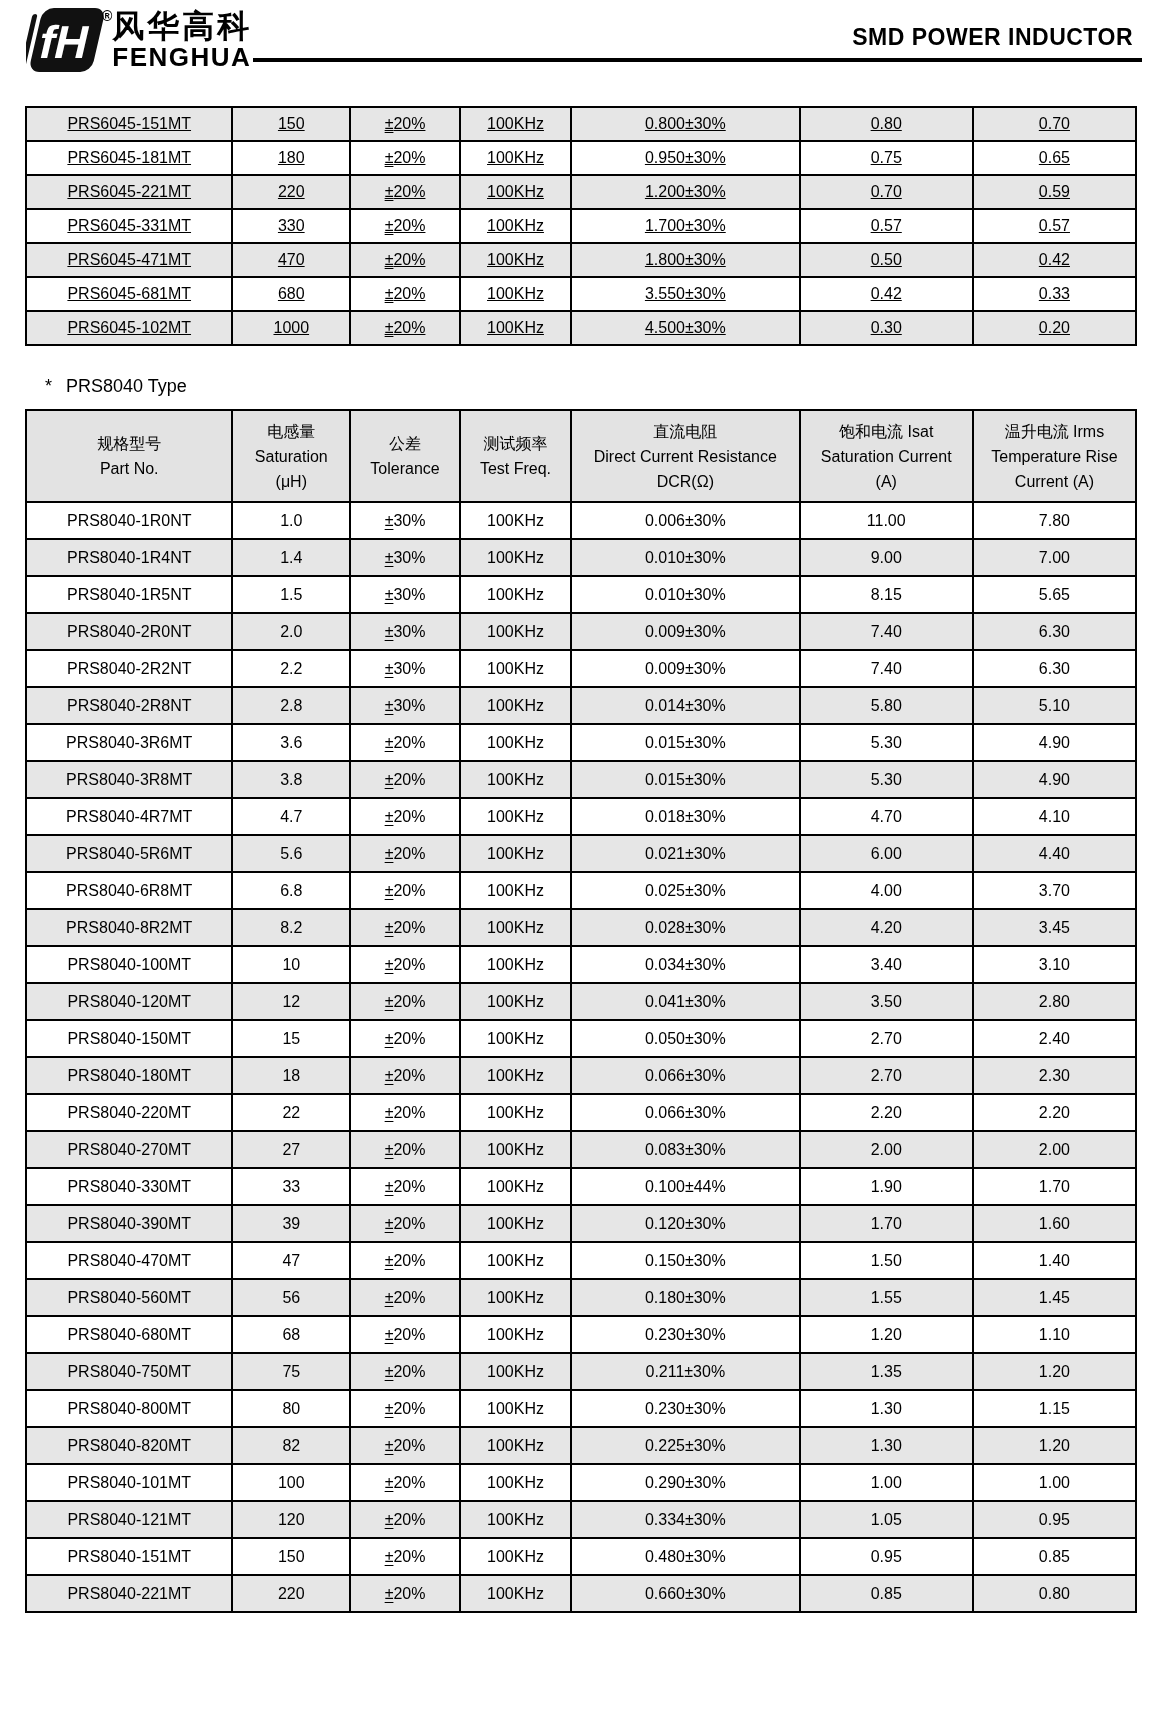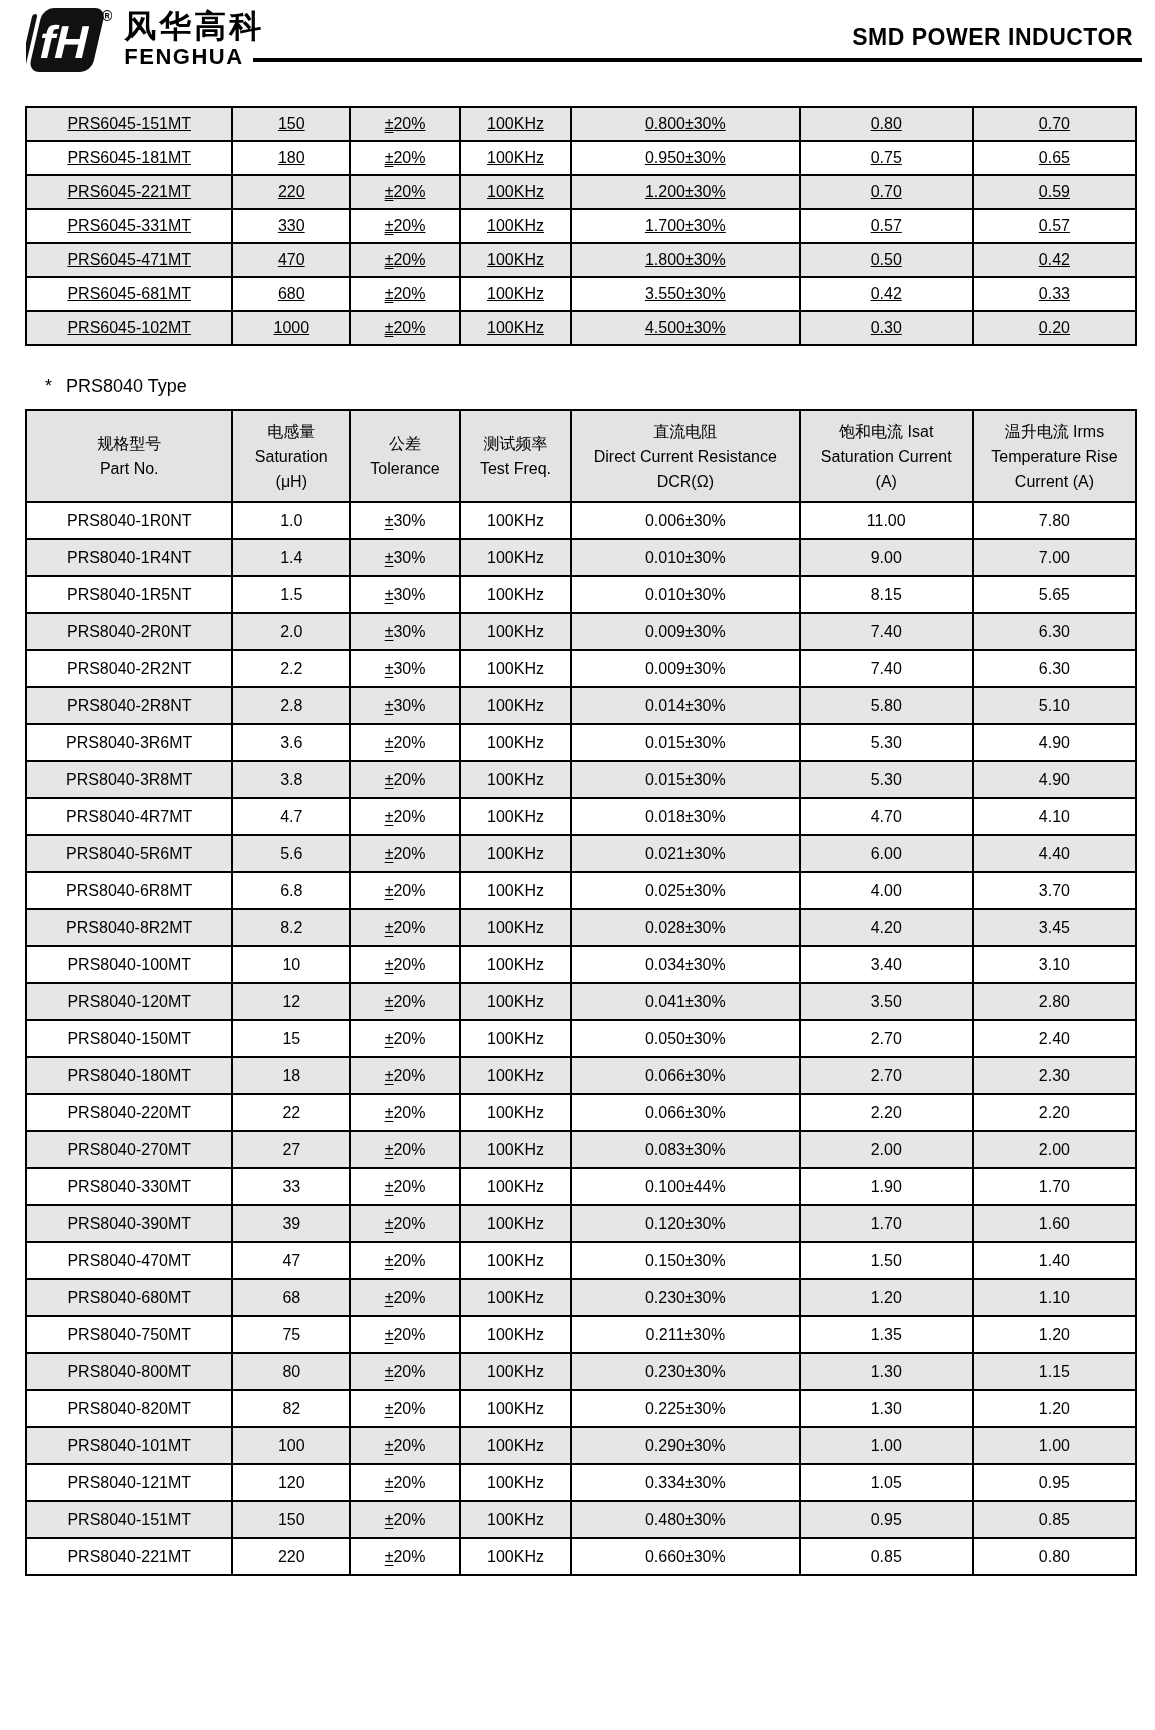--- a/index.html
+++ b/index.html
@@ -12,23 +12,23 @@
     font-family:"Liberation Sans", sans-serif;
     color:#000;
     overflow:hidden;
   }
 
   
   .hdr{position:relative;height:102px;}
   .logo{position:absolute;left:26px;top:6px;display:flex;align-items:flex-start;}
   .logo-mark{flex:0 0 auto;}
   .reg{font-size:14px;font-weight:bold;margin-left:-4px;margin-top:2px;}
-  .brand{margin-left:12px;padding-top:2px;}
+  .brand{padding-top:2px;}
   .brand-cn{font-size:32px;font-weight:bold;letter-spacing:3px;line-height:36px;}
-  .brand-en{font-size:22px;font-weight:bold;letter-spacing:1.5px;line-height:26px;margin-top:0px;}
+  .brand-en{font-size:26px;font-weight:bold;letter-spacing:1.5px;line-height:26px;margin-top:0px;}
   .doc-title{position:absolute;right:22px;top:24px;font-size:23px;font-weight:bold;letter-spacing:0.5px;}
   .header-rule{position:absolute;left:253px;right:13px;top:58px;height:4px;background:#000;}
 
   
   table.spec{
     border-collapse:collapse;
     table-layout:fixed;
     width:1112px;
     margin-left:25px;
   }
@@ -397,20 +397,29 @@
         <tr>
           <td>PRS8040-470MT</td>
           <td>47</td>
           <td><span class="pm">±</span>20%</td>
           <td>100KHz</td>
           <td>0.150±30%</td>
           <td>1.50</td>
           <td>1.40</td>
         </tr>
         <tr>
+          <td>PRS8040-560MT</td>
+          <td>56</td>
+          <td><span class="pm">±</span>20%</td>
+          <td>100KHz</td>
+          <td>0.180±30%</td>
+          <td>1.55</td>
+          <td>1.45</td>
+        </tr>
+        <tr>
           <td>PRS8040-680MT</td>
           <td>68</td>
           <td><span class="pm">±</span>20%</td>
           <td>100KHz</td>
           <td>0.230±30%</td>
           <td>1.20</td>
           <td>1.10</td>
         </tr>
         <tr>
           <td>PRS8040-750MT</td>

